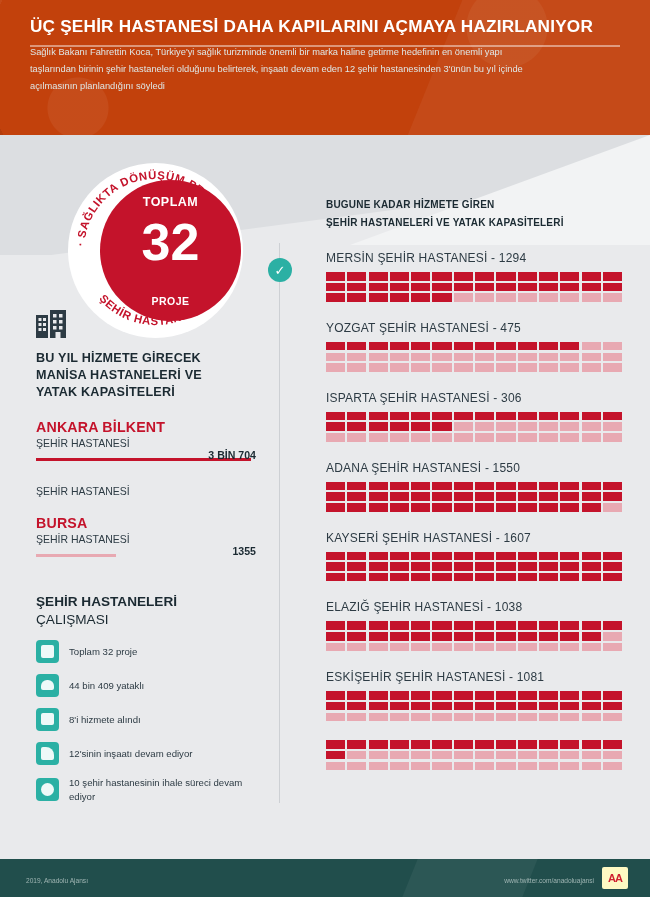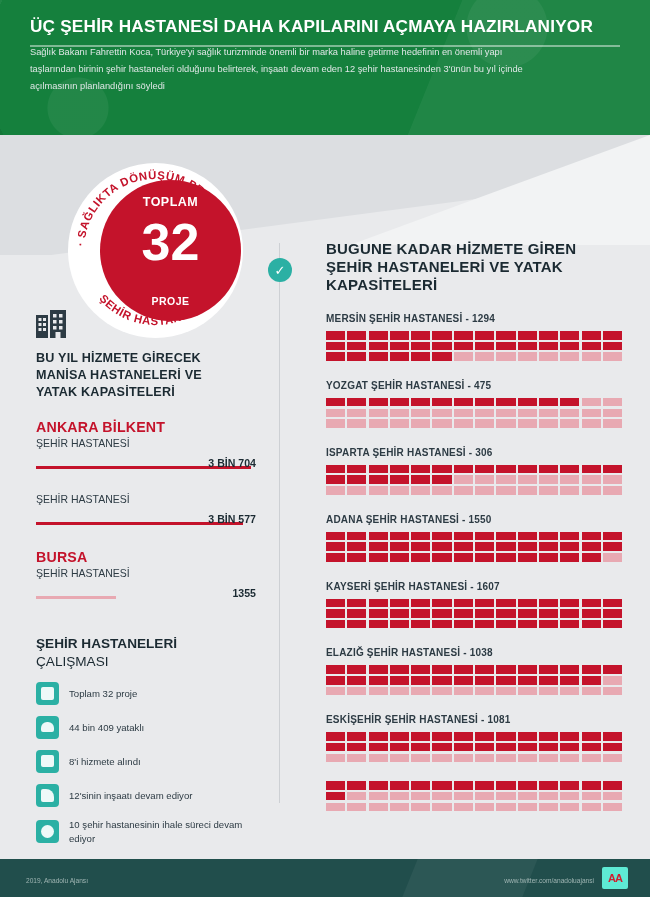--- a/index.html
+++ b/index.html
@@ -8,21 +8,21 @@
     font-family: "Liberation Sans", sans-serif;
     background: #e9eaec;
     overflow: hidden;
     position: relative;
   }
   .page { width: 650px; height: 897px; position: relative; background: #e9eaec; }
 
   
   .header {
     position: absolute; top: 0; left: 0; width: 650px; height: 135px;
-    background: #15803d;
+    background: #c2410c;
     overflow: hidden;
   }
   .header .hdr-tex {
     position: absolute; inset: 0;
     background:
       linear-gradient(115deg, rgba(255,255,255,0.05) 0 2px, transparent 2px 26px),
       linear-gradient(65deg, rgba(0,0,0,0.07) 0 3px, transparent 3px 38px),
       radial-gradient(circle at 12% 80%, rgba(255,255,255,0.06) 0 30px, transparent 31px),
       radial-gradient(circle at 78% 20%, rgba(255,255,255,0.05) 0 40px, transparent 41px);
   }
@@ -70,21 +70,21 @@
   .footer-left {
     position: absolute; left: 26px; bottom: 13px;
     color: #9fb5b3; font-size: 6.6px;
   }
   .footer-right {
     position: absolute; right: 56px; bottom: 13px;
     color: #9fb5b3; font-size: 6.6px;
   }
   .aa-logo {
     position: absolute; right: 22px; bottom: 8px; width: 26px; height: 22px;
-    background: #5eead4; border-radius: 2px;
+    background: #fef9c3; border-radius: 2px;
     color: #cf2030; font-size: 11px; font-weight: bold;
     display: flex; align-items: center; justify-content: center;
     letter-spacing: -1px;
     margin-top: 24px;
   }
 
   
   .col-divider {
     position: absolute; left: 279px; top: 243px; width: 1px; height: 560px;
     background: #cdd0d4;
@@ -129,21 +129,21 @@
     letter-spacing: .2px;
   }
   .hosp-block { margin-top: 18px; }
   .hosp-name {
     color: #c4132b; font-size: 14.2px; font-weight: bold; letter-spacing: .2px;
   }
   .hosp-sub {
     color: #2d3b44; font-size: 10.5px; margin-top: 2px;
   }
   .bar-row {
-    position: relative; height: 18px; margin-top: 8px; text-align: right;
+    position: relative; height: 18px;  text-align: right;
   }
   .bar-line {
     position: absolute; left: 0; top: 9px; height: 3px; background: #c4132b;
   }
   .bar-line.light { background: #e8a9b2; }
   .bar-val {
     position: absolute; right: 0; top: 0;
     color: #1b2a32; font-size: 10.6px; font-weight: bold;
   }
 
@@ -165,27 +165,26 @@
   }
   .work-ico.i2::after { border-radius: 6px 6px 2px 2px; height: 10px; top: 6px; }
   .work-ico.i3::after { border-radius: 2px; height: 12px; }
   .work-ico.i4::after { border-radius: 2px 8px 2px 2px; }
   .work-ico.i5::after { border-radius: 7px; }
   .work-txt { color: #2d3b44; font-size: 9.6px; line-height: 13.5px; }
 
   
   .right-col { position: absolute; left: 326px; top: 196px; width: 296px; }
   .right-head {
-    color: #1b2a32; font-size: 15px; font-weight: bold; line-height: 18px;
+    color: #1b2a32; font-size: 10px; font-weight: bold; line-height: 18px;
     letter-spacing: .2px;
-    margin-top: 44px;
   }
   .r-item { margin-top: 19px; }
   .r-item:first-of-type { margin-top: 27px; }
-  .r-label { color: #2d3b44; font-size: 10px; font-weight: bold; letter-spacing: .2px; }
+  .r-label { color: #2d3b44; font-size: 12px; font-weight: normal; letter-spacing: .2px; }
   .grid {
     margin-top: 7px;
     display: grid;
     grid-template-columns: repeat(14, 1fr);
     gap: 2.2px;
   }
   .cell { height: 8.5px; background: #e8a9b2; }
   .cell.on { background: #c4132b; }
 </style>
 </head>
@@ -257,24 +256,20 @@
       <div class="hosp-name">ANKARA BİLKENT</div>
       <div class="hosp-sub">ŞEHİR HASTANESİ</div>
       <div class="bar-row">
         <div class="bar-line" style="width:215px"></div>
         <div class="bar-val">3 BİN 704</div>
       </div>
     </div>
 
     <div class="hosp-block">
       <div class="hosp-sub">ŞEHİR HASTANESİ</div>
-      <div class="bar-row">
-        <div class="bar-line" style="width:207px"></div>
-        <div class="bar-val">3 BİN 577</div>
-      </div>
     </div>
 
     <div class="hosp-block">
       <div class="hosp-name">BURSA</div>
       <div class="hosp-sub">ŞEHİR HASTANESİ</div>
       <div class="bar-row">
         <div class="bar-line light" style="width:80px"></div>
         <div class="bar-val">1355</div>
       </div>
     </div>

